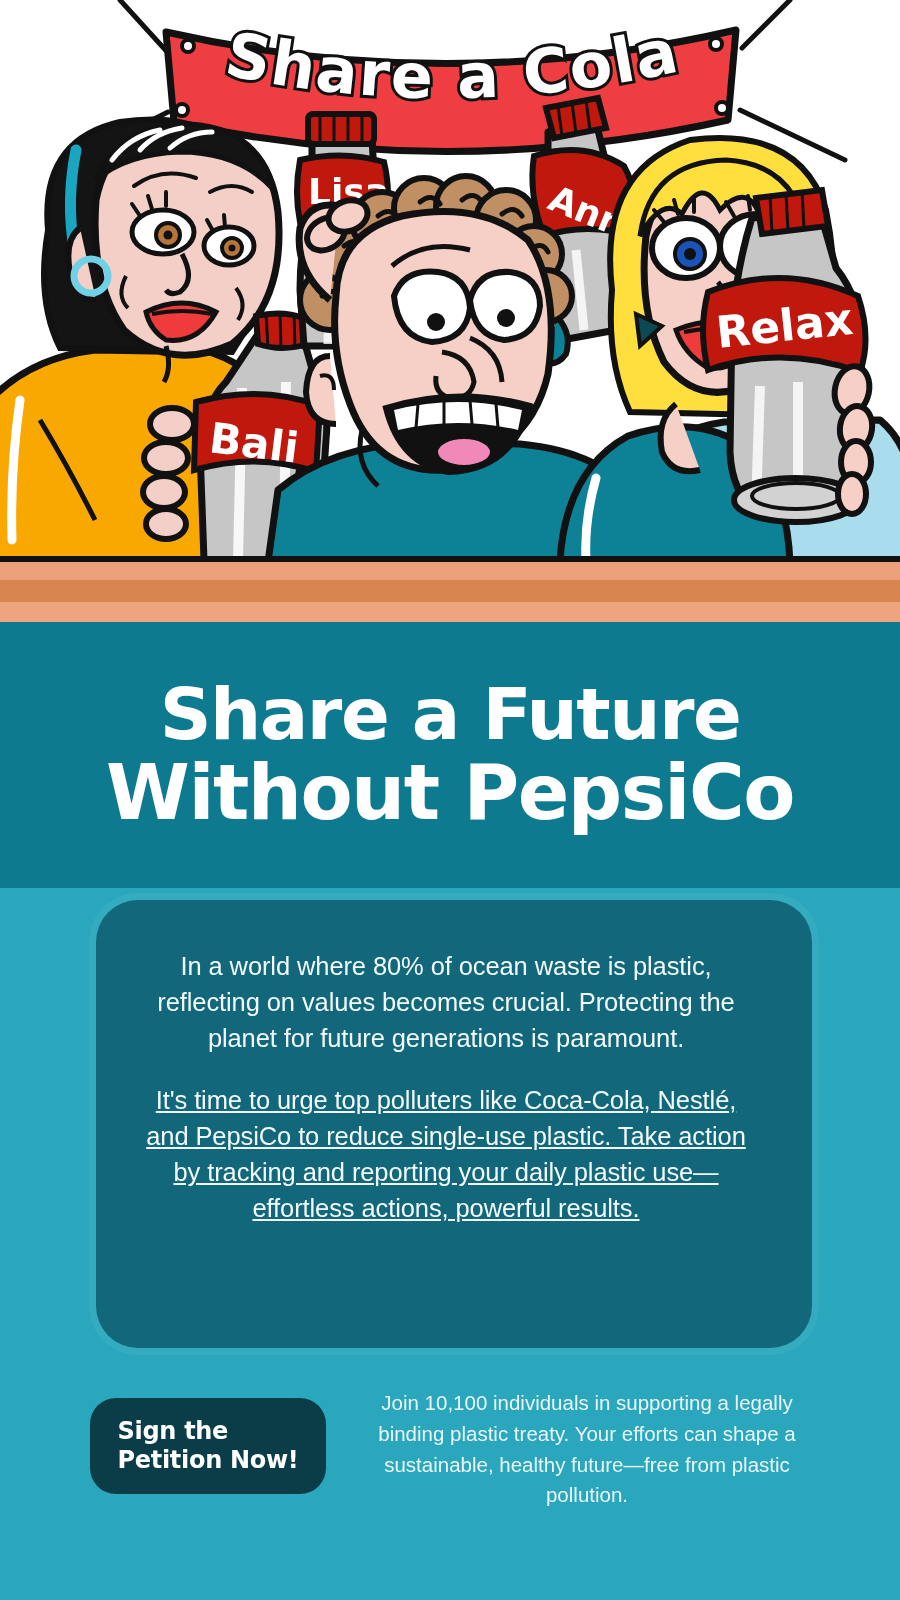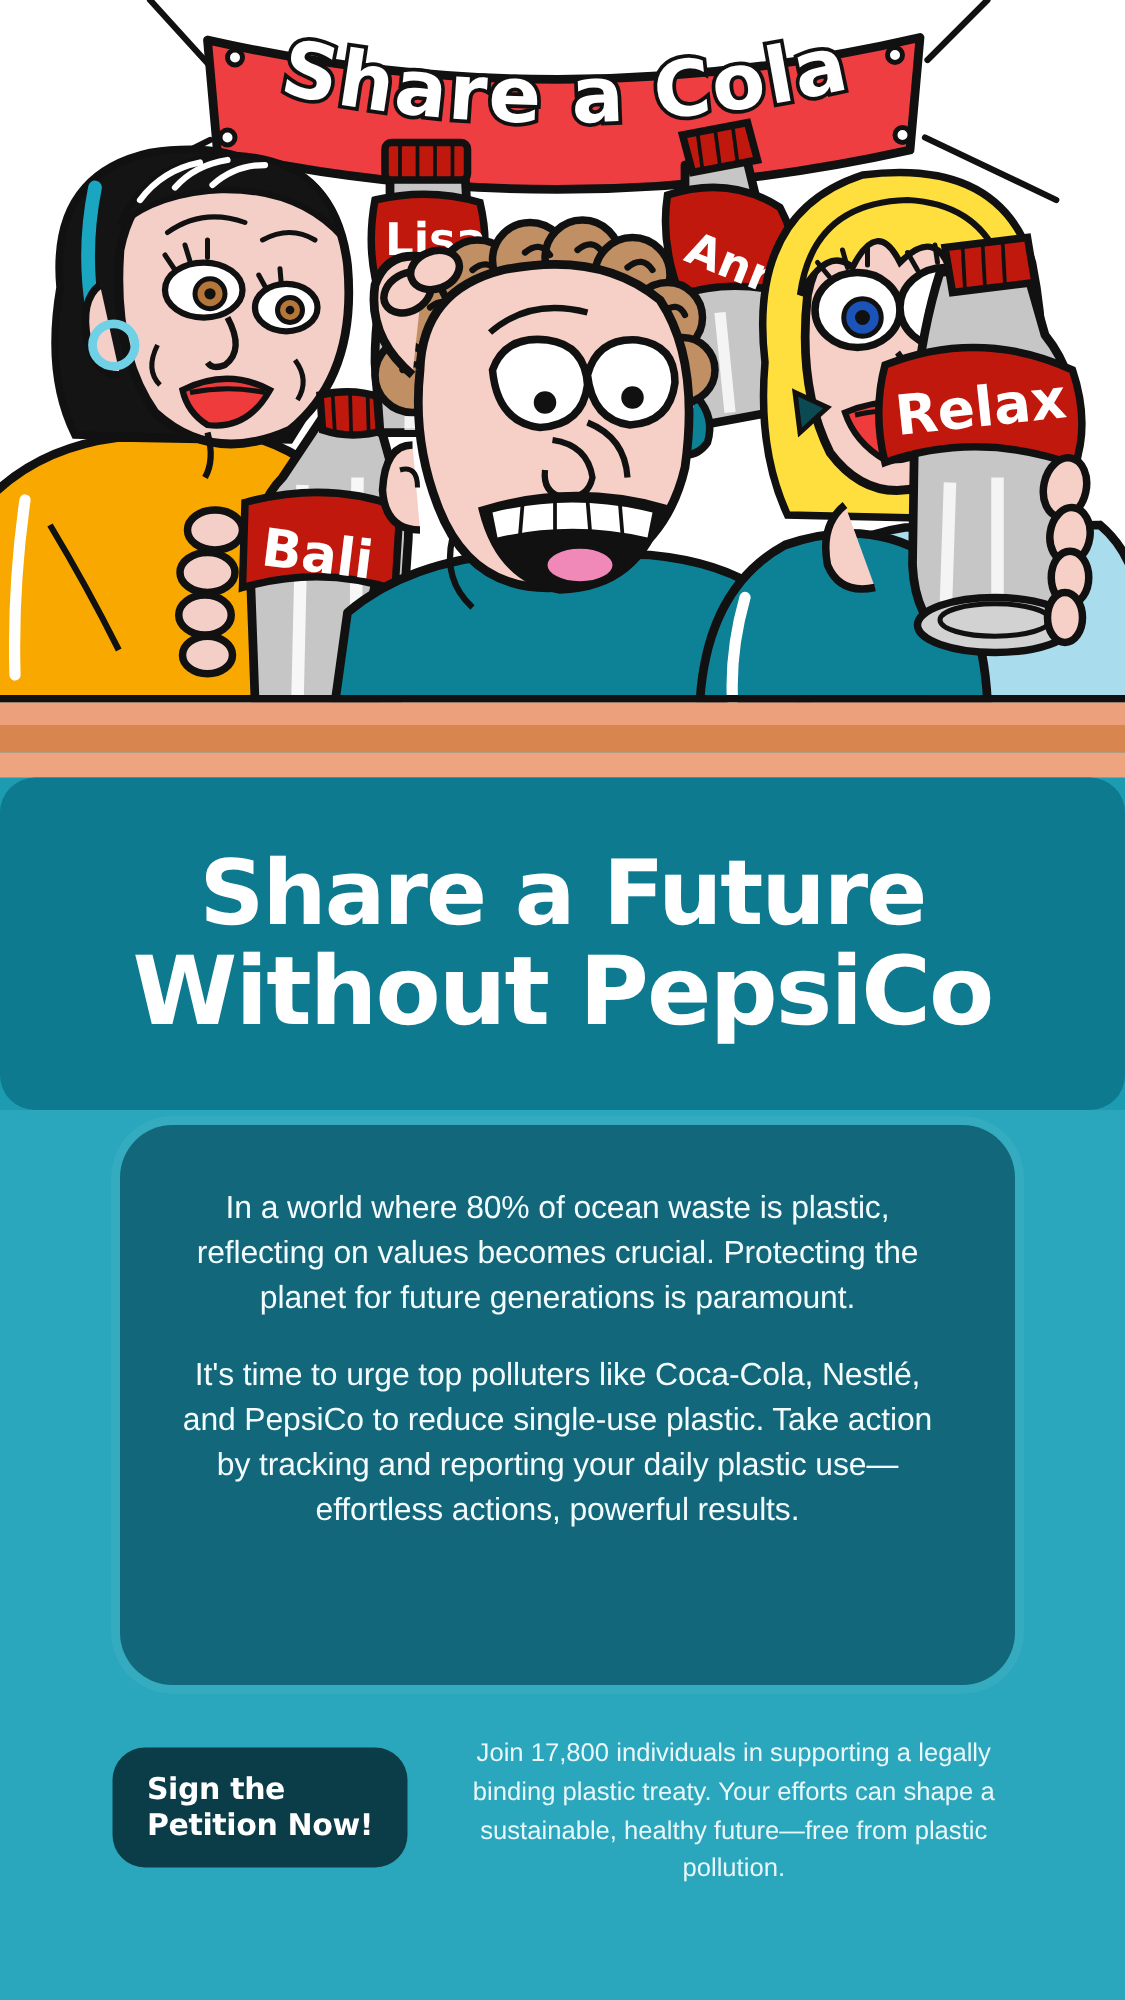--- a/index.html
+++ b/index.html
@@ -19,21 +19,21 @@
   
   .band { position:absolute; left:0; width:900px; }
   .band-1 { top:562px; height:18px; background:#eda07c; }
   .band-2 { top:580px; height:22px; background:#d9854f; }
   .band-3 { top:602px; height:20px; background:#eda47f; }
 
   
   .headline-band {
     position:absolute; left:0; top:622px; width:900px; height:266px;
     background:#0d7a90;
-    display:flex; flex-direction:column; align-items:center; justify-content:center;border-radius:28px;
+    display:flex; flex-direction:column; align-items:center; justify-content:center;
   }
   .headline-line {
     color:#ffffff;
     font-family:"DejaVu Sans", sans-serif;
     font-weight:700;
     font-size:72px;
     line-height:0.98;
     letter-spacing:-1.5px;
     text-align:center;
     white-space:nowrap;
@@ -56,21 +56,21 @@
     padding:48px 60px 0 44px;
     text-align:center;
   }
   .para {
     color:#f2fbfd;
     font-size:25.5px;
     line-height:1.42;
     font-weight:400;
     letter-spacing:-0.1px;
   }
-  .para + .para { margin-top:25px; }
+  .para + .para { margin-top:25px;text-decoration:underline; }
 
   
   .cta-row {
     position:absolute; left:0; top:500px; width:900px; height:180px;
   }
   .cta-button {
     position:absolute; left:90px; top:10px; width:236px; height:96px;
     background:#0b3d49;
     border:none;
     border-radius:26px;
@@ -358,16 +358,16 @@
   <div class="text-card">
     <div class="text-card-inner">
       <p class="para">In a world where 80% of ocean waste is plastic, reflecting on values becomes crucial. Protecting the planet for future generations is paramount.</p>
       <p class="para">It's time to urge top polluters like Coca-Cola, Nestlé, and PepsiCo to reduce single-use plastic. Take action by tracking and reporting your daily plastic use—effortless actions, powerful results.</p>
     </div>
   </div>
 
   <div class="cta-row">
     <button class="cta-button">Sign the
 Petition Now!</button>
-    <p class="cta-text">Join 17,800 individuals in supporting a legally binding plastic treaty. Your efforts can shape a sustainable, healthy future—free from plastic pollution.</p>
+    <p class="cta-text">Join 10,100 individuals in supporting a legally binding plastic treaty. Your efforts can shape a sustainable, healthy future—free from plastic pollution.</p>
   </div>
 
 </div>
 
 </body></html>

